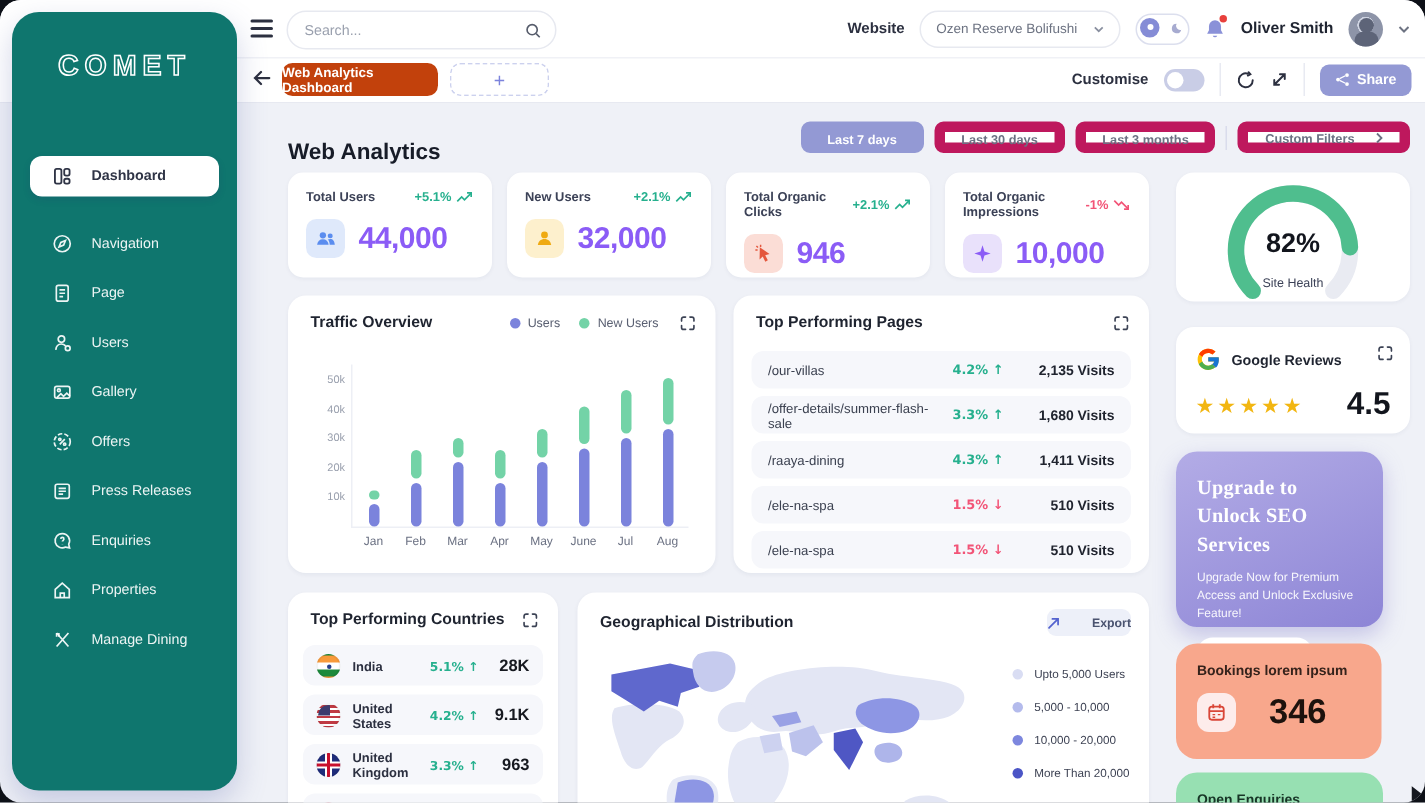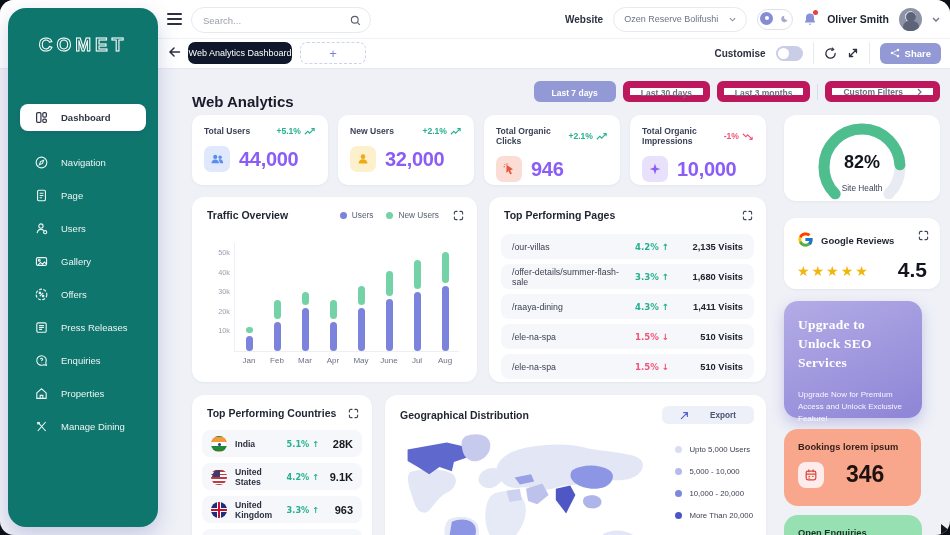--- a/index.html
+++ b/index.html
@@ -24,21 +24,21 @@
   .theme-moon{position:absolute;right:4px;top:5px;color:#a7abd0}
   .bell{position:relative;cursor:pointer}
   .bell .dot{position:absolute;right:-1px;top:-2px;width:5px;height:5px;border-radius:50%;background:#e8403c}
   .username{font-size:10.5px;font-weight:700;color:#1e2330}
   .avatar{width:23px;height:23px;border-radius:50%;background:radial-gradient(circle at 50% 38%,#cfd4e2 0 30%,#8d94a8 31% 100%);position:relative;overflow:hidden;cursor:pointer}
   .avatar:after{content:"";position:absolute;left:6.5px;top:4px;width:10px;height:10px;border-radius:50%;background:#5d6478}
   .avatar:before{content:"";position:absolute;left:3.5px;top:13px;width:16px;height:12px;border-radius:8px;background:#5d6478}
 
   
   .back-btn{position:absolute;left:168px;top:46px;background:none;border:0;padding:0;color:#2c3040;cursor:pointer}
-  .tab-active{position:absolute;left:188px;top:42px;width:104px;height:22px;background:#0f172a;color:#fff;border-radius:7px;font-size:9px;font-weight:400;display:flex;align-items:center;justify-content:center;cursor:pointer}
+  .tab-active{position:absolute;left:188px;top:42px;width:104px;height:22px;background:#c2410c;color:#fff;border-radius:7px;font-size:9px;font-weight:700;display:flex;align-items:center;justify-content:center;cursor:pointer}
   .add-tab{position:absolute;left:300px;top:42px;width:66px;height:22px;border:1.4px dashed #ccd1ee;background:#fff;border-radius:7px;color:#7c83dc;font-size:13px;line-height:1;display:flex;align-items:center;justify-content:center;cursor:pointer}
   .tab-right{position:absolute;right:9px;top:38px;height:30px;display:flex;align-items:center;gap:10px}
   .customise-label{font-size:10px;font-weight:700;color:#2c3040}
   .mini-toggle{width:27px;height:15px;border-radius:9px;background:#c9cde6;position:relative;cursor:pointer}
   .mini-toggle:after{content:"";position:absolute;left:2px;top:2px;width:11px;height:11px;border-radius:50%;background:#fff}
   .vdiv{width:1px;height:22px;background:#e8eaf2}
   .icon-btn{background:none;border:0;padding:0;color:#2c3040;cursor:pointer}
   .share-btn{height:21px;background:#9399d4;border:0;border-radius:6px;color:#fff;font-size:9.5px;font-weight:700;display:flex;align-items:center;gap:5px;padding:0 10px;cursor:pointer}
 
   
@@ -109,21 +109,21 @@
   .flag-in:after{content:"";position:absolute;left:6px;top:6px;width:3px;height:3px;border-radius:50%;background:#27408b}
   .flag-us{background:repeating-linear-gradient(180deg,#c03a43 0 1.8px,#fff 1.8px 3.6px)}
   .flag-us:after{content:"";position:absolute;left:0;top:0;width:8px;height:7px;background:#3c3b6e}
   .flag-uk{background:linear-gradient(0deg,transparent 43%,#c8102e 43% 57%,transparent 57%),linear-gradient(90deg,transparent 43%,#c8102e 43% 57%,transparent 57%),linear-gradient(0deg,transparent 35%,#fff 35% 65%,transparent 65%),linear-gradient(90deg,transparent 35%,#fff 35% 65%,transparent 65%),#1f2d7b}
   .flag-mv{background:#d21034}
   .flag-mv:after{content:"";position:absolute;left:3px;top:4px;right:3px;bottom:4px;border-radius:2px;background:radial-gradient(circle at 62% 50%,#fff 0 2.1px,#0a7d40 2.2px)}
 
   
   .geo-card{left:385px;top:395px;width:381px;height:168px}
   .g-head{display:flex;align-items:center;justify-content:space-between;padding:11px 12px 0 15px}
-  .export-btn{display:flex;align-items:center;gap:21px;background:#edf0f9;border:0;border-radius:6px;height:18px;padding:0 18px;font-size:8.2px;font-weight:700;color:#4a5370;cursor:pointer}
+  .export-btn{display:flex;align-items:center;gap:21px;background:#edf0f9;border:0;border-radius:6px;height:18px;padding:0 0;font-size:8.2px;font-weight:700;color:#4a5370;cursor:pointer}
   .geo-legend{position:absolute;right:13px;top:50px}
   .gl-item{display:flex;align-items:center;gap:7px;margin-bottom:13px}
   .gl-dot{width:7px;height:7px;border-radius:50%}
   .gl-label{font-size:7.8px;color:#3e4354}
   .map-wrap{position:absolute;left:8px;top:34px;width:268px;height:140px}
 
   
   .gauge-card{left:784px;top:115px;width:156px;height:86px}
   .gauge-svg{position:absolute;left:23px;top:6px}
   .gauge-val{position:absolute;left:0;right:0;top:37px;text-align:center;font-size:18px;font-weight:600;color:#12151d}
@@ -131,21 +131,21 @@
 
   .reviews-card{left:784px;top:218px;width:156px;height:71px}
   .g-logo{position:absolute;left:13px;top:13px;width:17px;height:17px}
   .reviews-title{position:absolute;left:37px;top:17px;font-size:9.5px;font-weight:700;color:#1f2430}
   .reviews-expand{position:absolute;right:11px;top:12px}
   .stars{position:absolute;left:13px;bottom:10px;font-family:"DejaVu Sans",sans-serif;font-size:14px;letter-spacing:2px;color:#f2b611}
   .rating{position:absolute;right:13px;bottom:7px;font-size:21px;font-weight:600;color:#12151d}
 
   .seo-card{position:absolute;left:784px;top:301px;width:138px;height:117px;border-radius:14px;background:linear-gradient(155deg,#b3ace6,#8d85d6);box-shadow:0 6px 14px rgba(120,115,200,.35);padding:15px 14px;box-sizing:border-box}
   .seo-title{font-family:"Liberation Serif",serif;font-size:13.5px;font-weight:700;color:#fff;line-height:1.4;letter-spacing:.2px}
-  .seo-body{margin-top:16px;font-size:8px;line-height:1.5;color:rgba(255,255,255,.92)}
+  .seo-body{margin-top:6px;font-size:8px;line-height:1.5;color:rgba(255,255,255,.92)}
   .seo-btn{margin-top:10px;background:#fff;border:0;border-radius:12px;height:21px;padding:0 12px;font-size:8.3px;font-weight:700;color:#3c4257;cursor:pointer}
 
   .bookings-card{position:absolute;left:784px;top:429px;width:137px;height:77px;border-radius:14px;background:#f8a78c;padding:13px 14px;box-sizing:border-box}
   .bk-label{font-size:9.3px;font-weight:700;color:#35221b}
   .bk-row{display:flex;align-items:center;gap:22px;margin-top:9px}
   .bk-ic{width:26px;height:26px;border-radius:8px;background:#fdeceb;display:flex;align-items:center;justify-content:center;color:#d94638}
   .bk-val{font-size:23px;font-weight:600;color:#1d120d}
 
   .enquiries-card{position:absolute;left:784px;top:515px;width:138px;height:60px;border-radius:14px;background:#97e0b2;padding:13px 14px;box-sizing:border-box}
   .enq-label{font-size:9.3px;font-weight:700;color:#173526}

